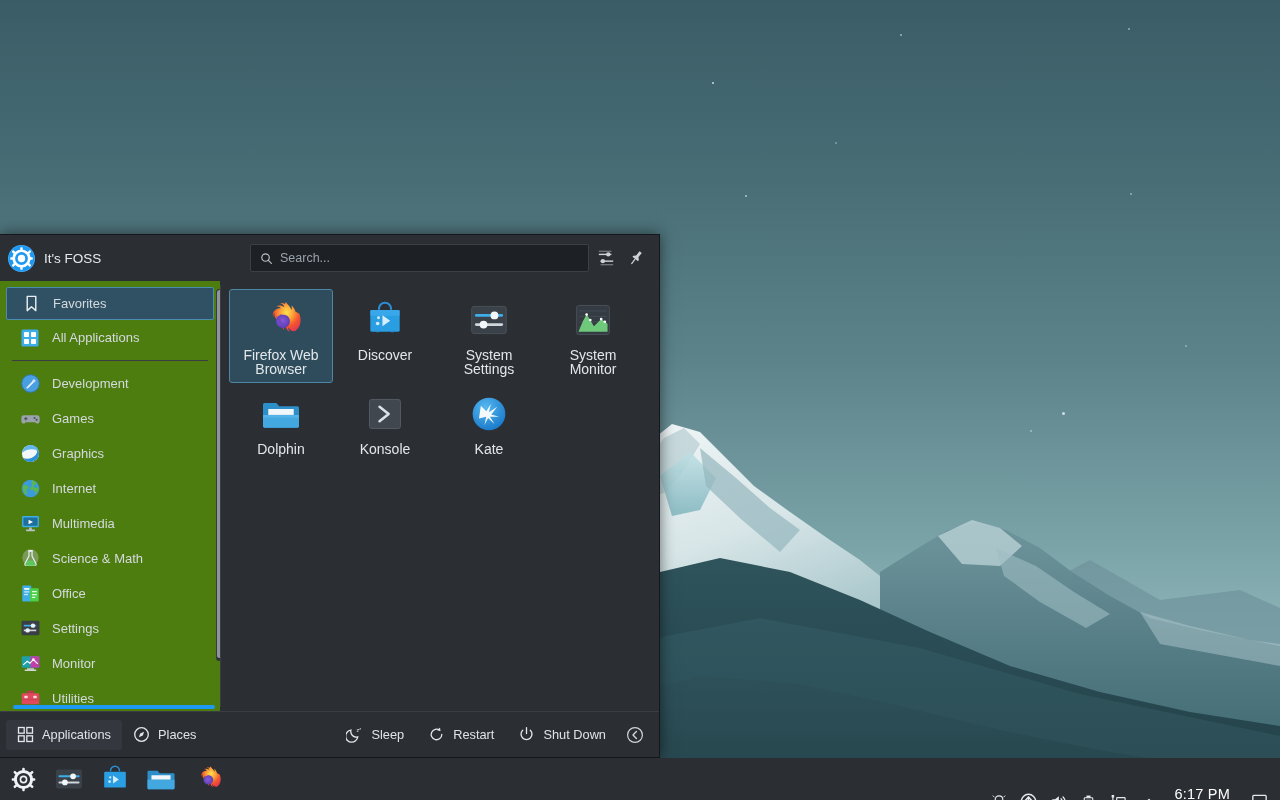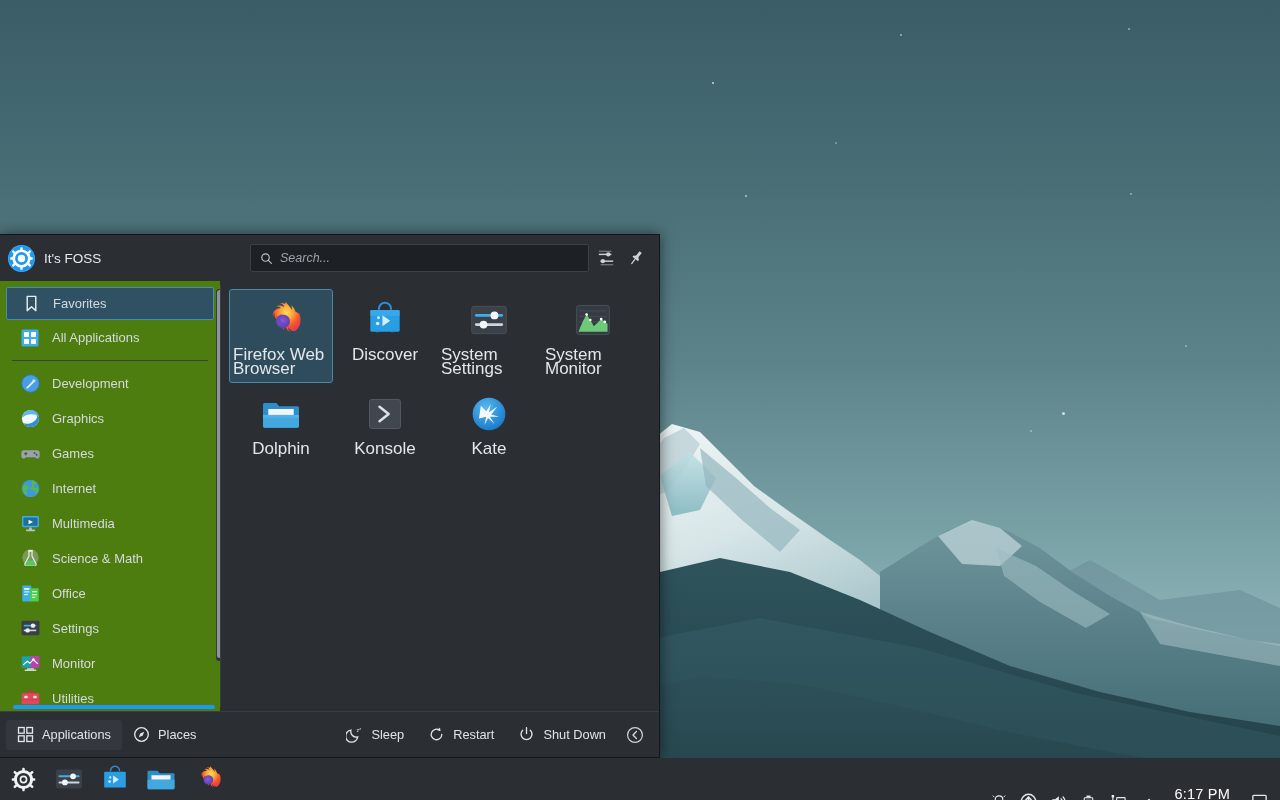--- a/index.html
+++ b/index.html
@@ -46,21 +46,21 @@
   }
   .kf-user { display: flex; align-items: center; gap: 9px; width: 214px; flex: 0 0 214px; }
   .avatar {
     width: 27px; height: 27px; border-radius: 50%;
     background: #1d99f3; position: relative; flex: 0 0 27px;
     display: flex; align-items: center; justify-content: center;
     box-shadow: inset 0 0 0 1px rgba(255,255,255,.18);
   }
   .username { font-size: 13.5px; color: #e6eaee; white-space: nowrap; }
 
-  .kf-searchwrap { flex: 1; display: flex; align-items: center; gap: 4px; padding-left: 16px; font-style: italic; }
+  .kf-searchwrap { flex: 1; display: flex; align-items: center; gap: 4px; padding-left: 16px; }
   .searchbox {
     flex: 1; height: 28px; background: #1d2024;
     border: 1px solid #3c4148; border-radius: 2px;
     display: flex; align-items: center; gap: 7px; padding: 0 9px;
   }
   .searchbox .ph { font-size: 12.5px; color: #9aa2ab; }
   .hbtn {
     width: 26px; height: 26px; flex: 0 0 26px;
     display: flex; align-items: center; justify-content: center;
     border-radius: 2px;
@@ -112,21 +112,21 @@
   .kf-grid-wrap { flex: 1; padding: 8px 6px 0 8px; min-width: 0; }
   .kf-grid { display: grid; grid-template-columns: repeat(4, 104px); grid-auto-rows: 94px; }
   .app {
     display: flex; flex-direction: column; align-items: center;
     justify-content: flex-start; padding-top: 10px; gap: 8px;
     border-radius: 3px; border: 1px solid transparent;
   }
   .app.selected { background: #2e4c5c; border: 1px solid #4c87a6; }
   .app-ico { width: 40px; height: 40px; display: flex; align-items: center; justify-content: center; }
   .app-label {
-    font-size: 17px; line-height: 14px; text-align: left;
+    font-size: 14px; line-height: 14px; text-align: center;
     color: #e3e7eb; max-width: 96px;
   }
 
   
   .kf-footer {
     height: 46px; flex: 0 0 46px;
     border-top: 1px solid #3a3e44;
     display: flex; align-items: center; padding: 0 8px 0 6px;
     position: relative;
   }
@@ -323,39 +323,39 @@
               <path d="M6.5 15.5 L14 7.5 L15.5 9 L7.8 16.5 Z" fill="#e9f2f8"></path>
               <circle cx="14.6" cy="8.2" r="1.6" fill="#cfe2f2"></circle>
             </svg>
           </span>
           <span>Development</span>
         </div>
 
         <div class="side-item">
           <span class="side-ico">
             <svg width="21" height="21" viewBox="0 0 22 22">
-              <circle cx="11" cy="11" r="9" fill="#f2f7fa"></circle>
-              <path d="M11 2a9 9 0 0 1 0 18 9 9 0 0 1-7.6-4.2c2.8 1.4 12.4 1 14.6-6.4C17.2 5.2 14.4 2.6 11 2z" fill="#2d8fd4"></path>
-              <path d="M2.2 10.2C3 5.6 6.6 2 11 2c4 0 7.4 2.8 8.6 6.6-3.4-3-12.6-3-17.4 1.6z" fill="#63b6ea"></path>
-            </svg>
-          </span>
-          <span>Graphics</span>
-        </div>
-
-        <div class="side-item">
-          <span class="side-ico">
-            <svg width="21" height="21" viewBox="0 0 22 22">
               <path d="M4 7.5h14c1.6 0 2.6 1.3 2.6 3.1v3c0 1.6-1 2.7-2.3 2.7-1.1 0-1.7-.6-2.4-1.4H6.1c-.7.8-1.3 1.4-2.4 1.4-1.3 0-2.3-1.1-2.3-2.7v-3C1.4 8.8 2.4 7.5 4 7.5z" fill="#9aa3ab"></path>
               <rect x="4.3" y="10.6" width="3.6" height="1.3" rx=".5" fill="#4c545c"></rect>
               <rect x="5.4" y="9.5" width="1.3" height="3.6" rx=".5" fill="#4c545c"></rect>
               <circle cx="15.2" cy="10.5" r="1.1" fill="#4c545c"></circle>
               <circle cx="17.4" cy="12.4" r="1.1" fill="#4c545c"></circle>
             </svg>
           </span>
           <span>Games</span>
+        </div>
+
+        <div class="side-item">
+          <span class="side-ico">
+            <svg width="21" height="21" viewBox="0 0 22 22">
+              <circle cx="11" cy="11" r="9" fill="#f2f7fa"></circle>
+              <path d="M11 2a9 9 0 0 1 0 18 9 9 0 0 1-7.6-4.2c2.8 1.4 12.4 1 14.6-6.4C17.2 5.2 14.4 2.6 11 2z" fill="#2d8fd4"></path>
+              <path d="M2.2 10.2C3 5.6 6.6 2 11 2c4 0 7.4 2.8 8.6 6.6-3.4-3-12.6-3-17.4 1.6z" fill="#63b6ea"></path>
+            </svg>
+          </span>
+          <span>Graphics</span>
         </div>
 
         <div class="side-item">
           <span class="side-ico">
             <svg width="21" height="21" viewBox="0 0 22 22">
               <circle cx="11" cy="11" r="9.2" fill="#3b9ad9"></circle>
               <path d="M3 8c2.4-1.6 4-0.4 5.4.6 1 .8.6 2.2-.4 2.8-1.2.7-2 2-1 3.2.9 1.1.2 2.3-.8 2.8C4.4 16.2 2.6 12.4 3 8z" fill="#5ab552"></path>
               <path d="M12.4 2.2c2 .4 4 1.8 5.2 3.6-.8 1-2.4 1-3.2 2.2-.6 1 .4 2 1.4 2.2 1.4.3 2.6-.5 3.6-.3.3 2.6-.8 5.2-2.8 6.8-.6-1.6-1.2-3.4-2.8-4-1.4-.5-2.8.4-3.4-.8-.5-1 .4-2 1.2-2.6 1-.8 1.6-2 1-3.2-.4-.9-.9-1.4-.2-1.9z" fill="#5ab552"></path>
             </svg>
           </span>

